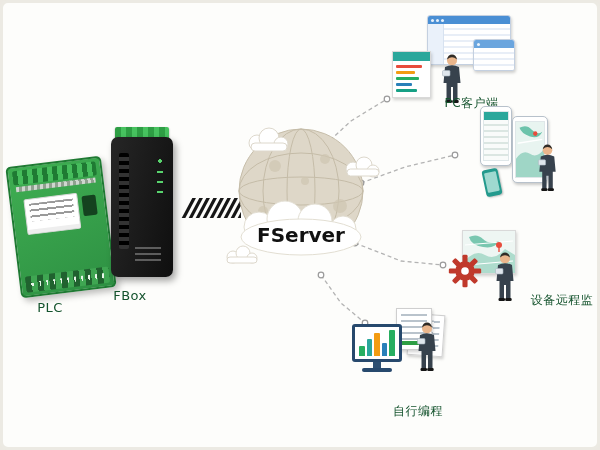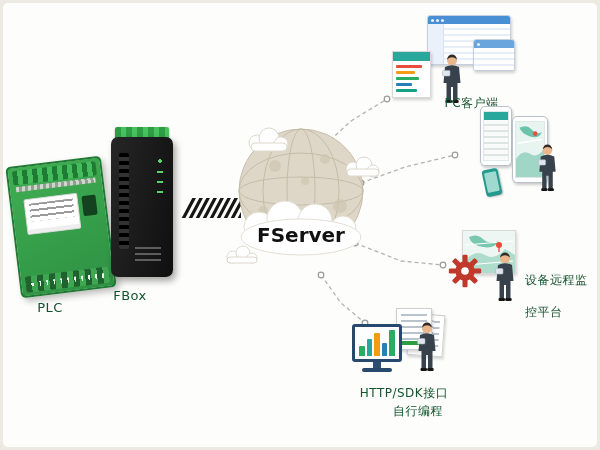--- a/index.html
+++ b/index.html
@@ -278,38 +278,36 @@
       <circle cx="36" cy="14" r="3" fill="#e74c3c"></circle>
       <path d="M36,14 L36,21" stroke="#e74c3c" stroke-width="1.4"></path>
     </svg>
   </div>
   <svg class="abs" style="left:445px;top:251px" width="34" height="34" viewBox="0 0 40 40">
     <use href="#sym-gear" xlink:href="#sym-gear"></use>
   </svg>
   <svg class="person" style="left:489px;top:248px;">
     <use href="#sym-person" xlink:href="#sym-person"></use>
   </svg>
-  <div class="label left" style="left:522px;top:269px;width:74px;">设备远程监</div>
-  <div class="label left" style="left:522px;top:301px;width:74px;">控平台</div>
+  <div class="label left" style="left:522px;top:289px;width:74px;text-align:center;">设备远程监</div>
 
   <div class="doc" style="left:405px;top:311px;width:34px;height:40px;transform:rotate(4deg);">
     <div class="doc-lines"></div>
   </div>
   <div class="doc" style="left:393px;top:305px;width:34px;height:40px;">
     <div class="doc-lines"></div>
     <div class="doc-accent"></div>
   </div>
   <div class="monitor-screen">
     <span class="mbar" style="height:10px;background:#27ae60"></span>
     <span class="mbar" style="height:17px;background:#2aa79b"></span>
     <span class="mbar" style="height:23px;background:#f39c12"></span>
     <span class="mbar" style="height:13px;background:#2980b9"></span>
     <span class="mbar" style="height:26px;background:#27ae60"></span>
   </div>
   <div class="monitor-neck"></div>
   <div class="monitor-base"></div>
   <svg class="person" style="left:411px;top:318px;">
     <use href="#sym-person" xlink:href="#sym-person"></use>
   </svg>
-  <div class="label" style="left:338px;top:382px;width:126px;">HTTP/SDK接口</div>
   <div class="label" style="left:352px;top:400px;width:126px;">自行编程</div>
 
 </div>
 
 </body></html>

